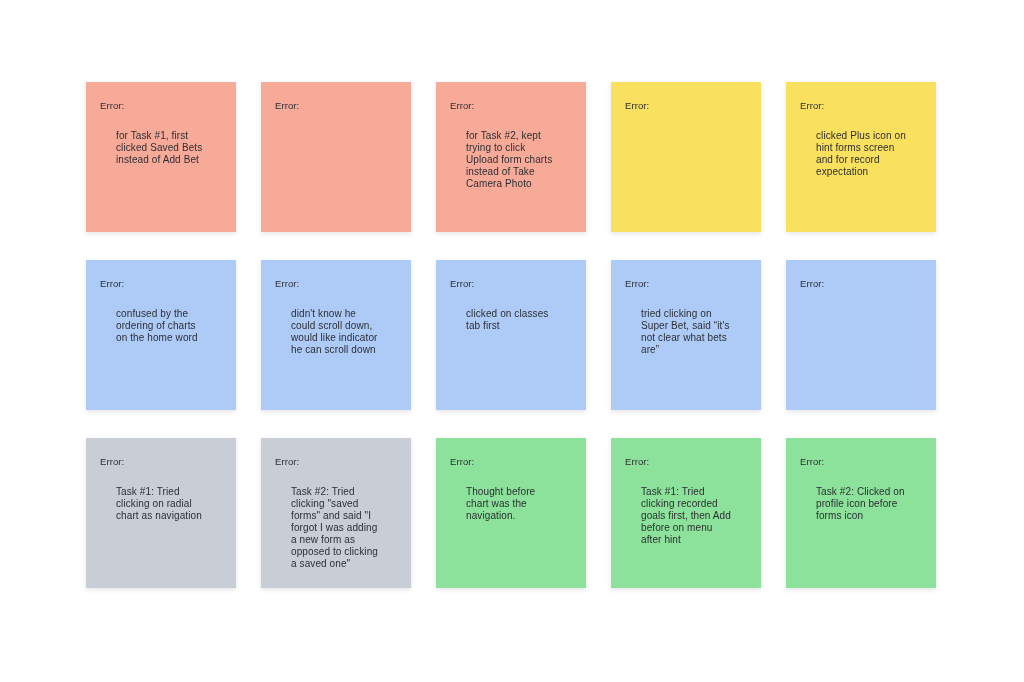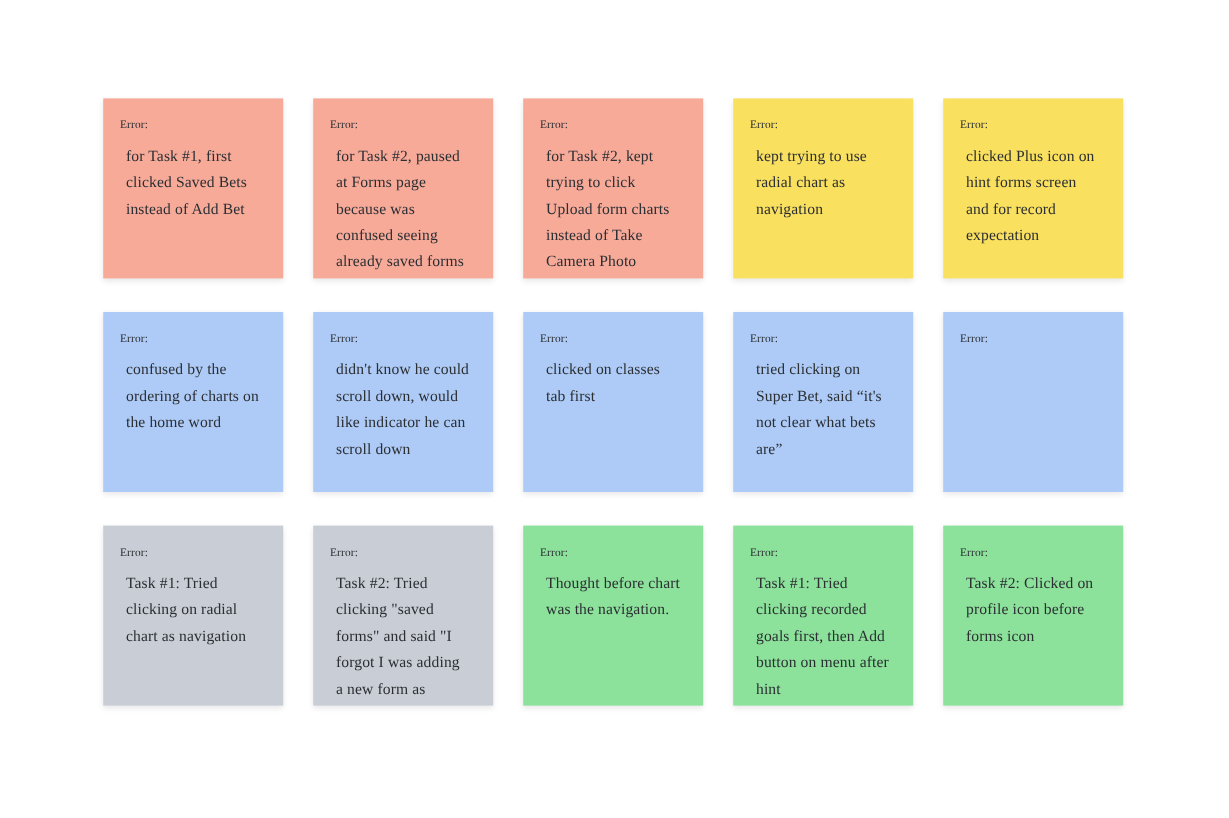--- a/index.html
+++ b/index.html
@@ -13,21 +13,20 @@
     font-family: "Liberation Sans", sans-serif;
     overflow: hidden;
   }
 
   #board {
     position: relative;
     width: 1024px;
     height: 682px;
     box-sizing: border-box;
     padding: 82px 0 0 86px;
-    font-family: Liberation Serif, serif;
   }
 
   .grid {
     display: grid;
     grid-template-columns: repeat(5, 150px);
     grid-auto-rows: 150px;
     column-gap: 25px;
     row-gap: 28px;
   }
 
@@ -42,24 +41,24 @@
 
   .card .error-label {
     font-size: 9.5px;
     line-height: 15.6px;
     color: #2b2f33;
     margin: 0 0 4px 0;
     letter-spacing: 0.1px;
   }
 
   .card .note-body {
-    font-size: 13px;
-    line-height: 22px;
+    font-size: 10px;
+    line-height: 12px;
     color: #2b2f33;
-    margin: 5px;
+    margin: 16px;
     letter-spacing: 0.1px;
     word-wrap: break-word;
   }
 
   .c-salmon { background: #f8aa99; }
   .c-yellow { background: #fae05f; }
   .c-blue   { background: #aecbf7; }
   .c-gray   { background: #c9ced6; }
   .c-green  { background: #8ce29a; }
 </style>
@@ -67,29 +66,27 @@
 <body>
 
 <div id="board">
   <div class="grid">
       <div class="card c-salmon">
         <p class="error-label">Error:</p>
         <p class="note-body">for Task #1, first clicked Saved Bets instead of Add Bet</p>
       </div>
       <div class="card c-salmon">
         <p class="error-label">Error:</p>
-        <p class="note-body">for Task #2, paused at Forms page because was confused seeing already saved forms</p>
       </div>
       <div class="card c-salmon">
         <p class="error-label">Error:</p>
         <p class="note-body">for Task #2, kept trying to click Upload form charts instead of Take Camera Photo</p>
       </div>
       <div class="card c-yellow">
         <p class="error-label">Error:</p>
-        <p class="note-body">kept trying to use radial chart as navigation</p>
       </div>
       <div class="card c-yellow">
         <p class="error-label">Error:</p>
         <p class="note-body">clicked Plus icon on hint forms screen and for record expectation</p>
       </div>
       <div class="card c-blue">
         <p class="error-label">Error:</p>
         <p class="note-body">confused by the ordering of charts on the home word</p>
       </div>
       <div class="card c-blue">
@@ -114,20 +111,20 @@
       <div class="card c-gray">
         <p class="error-label">Error:</p>
         <p class="note-body">Task #2: Tried clicking "saved forms" and said "I forgot I was adding a new form as opposed to clicking a saved one"</p>
       </div>
       <div class="card c-green">
         <p class="error-label">Error:</p>
         <p class="note-body">Thought before chart was the navigation.</p>
       </div>
       <div class="card c-green">
         <p class="error-label">Error:</p>
-        <p class="note-body">Task #1: Tried clicking recorded goals first, then Add button on menu after hint</p>
+        <p class="note-body">Task #1: Tried clicking recorded goals first, then Add before on menu after hint</p>
       </div>
       <div class="card c-green">
         <p class="error-label">Error:</p>
         <p class="note-body">Task #2: Clicked on profile icon before forms icon</p>
       </div>
     </div>
 </div>
 
 </body></html>

